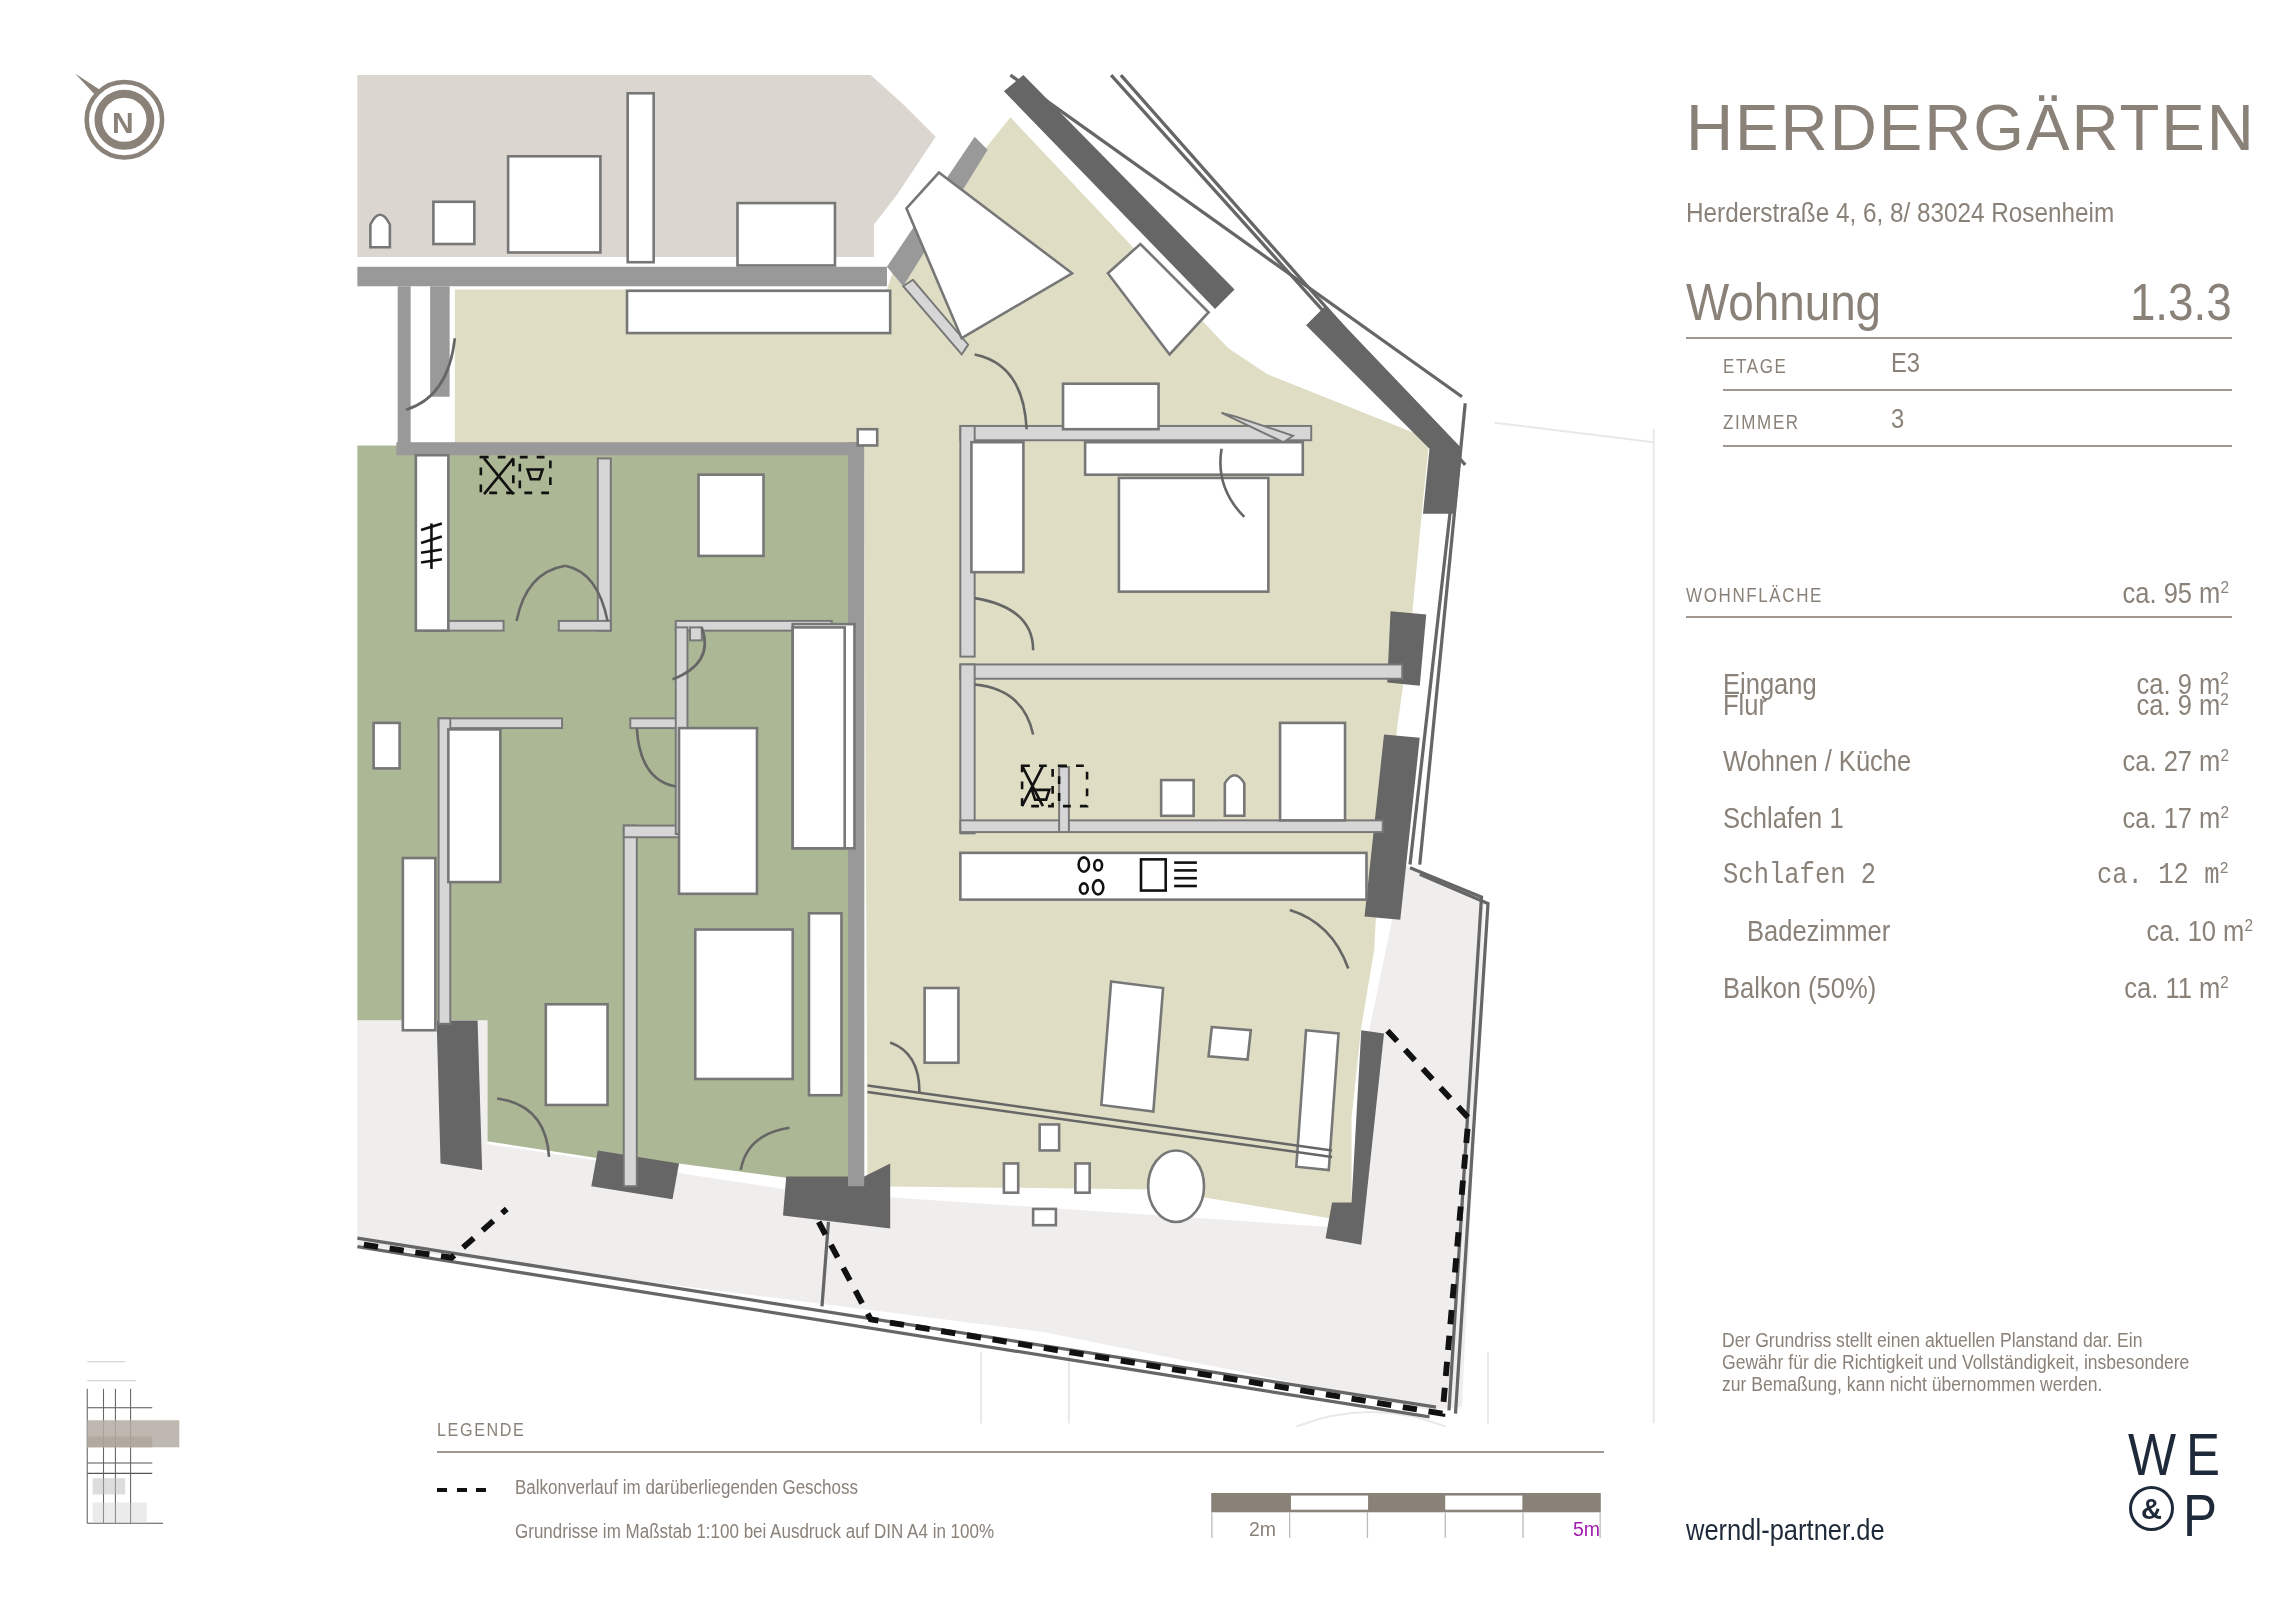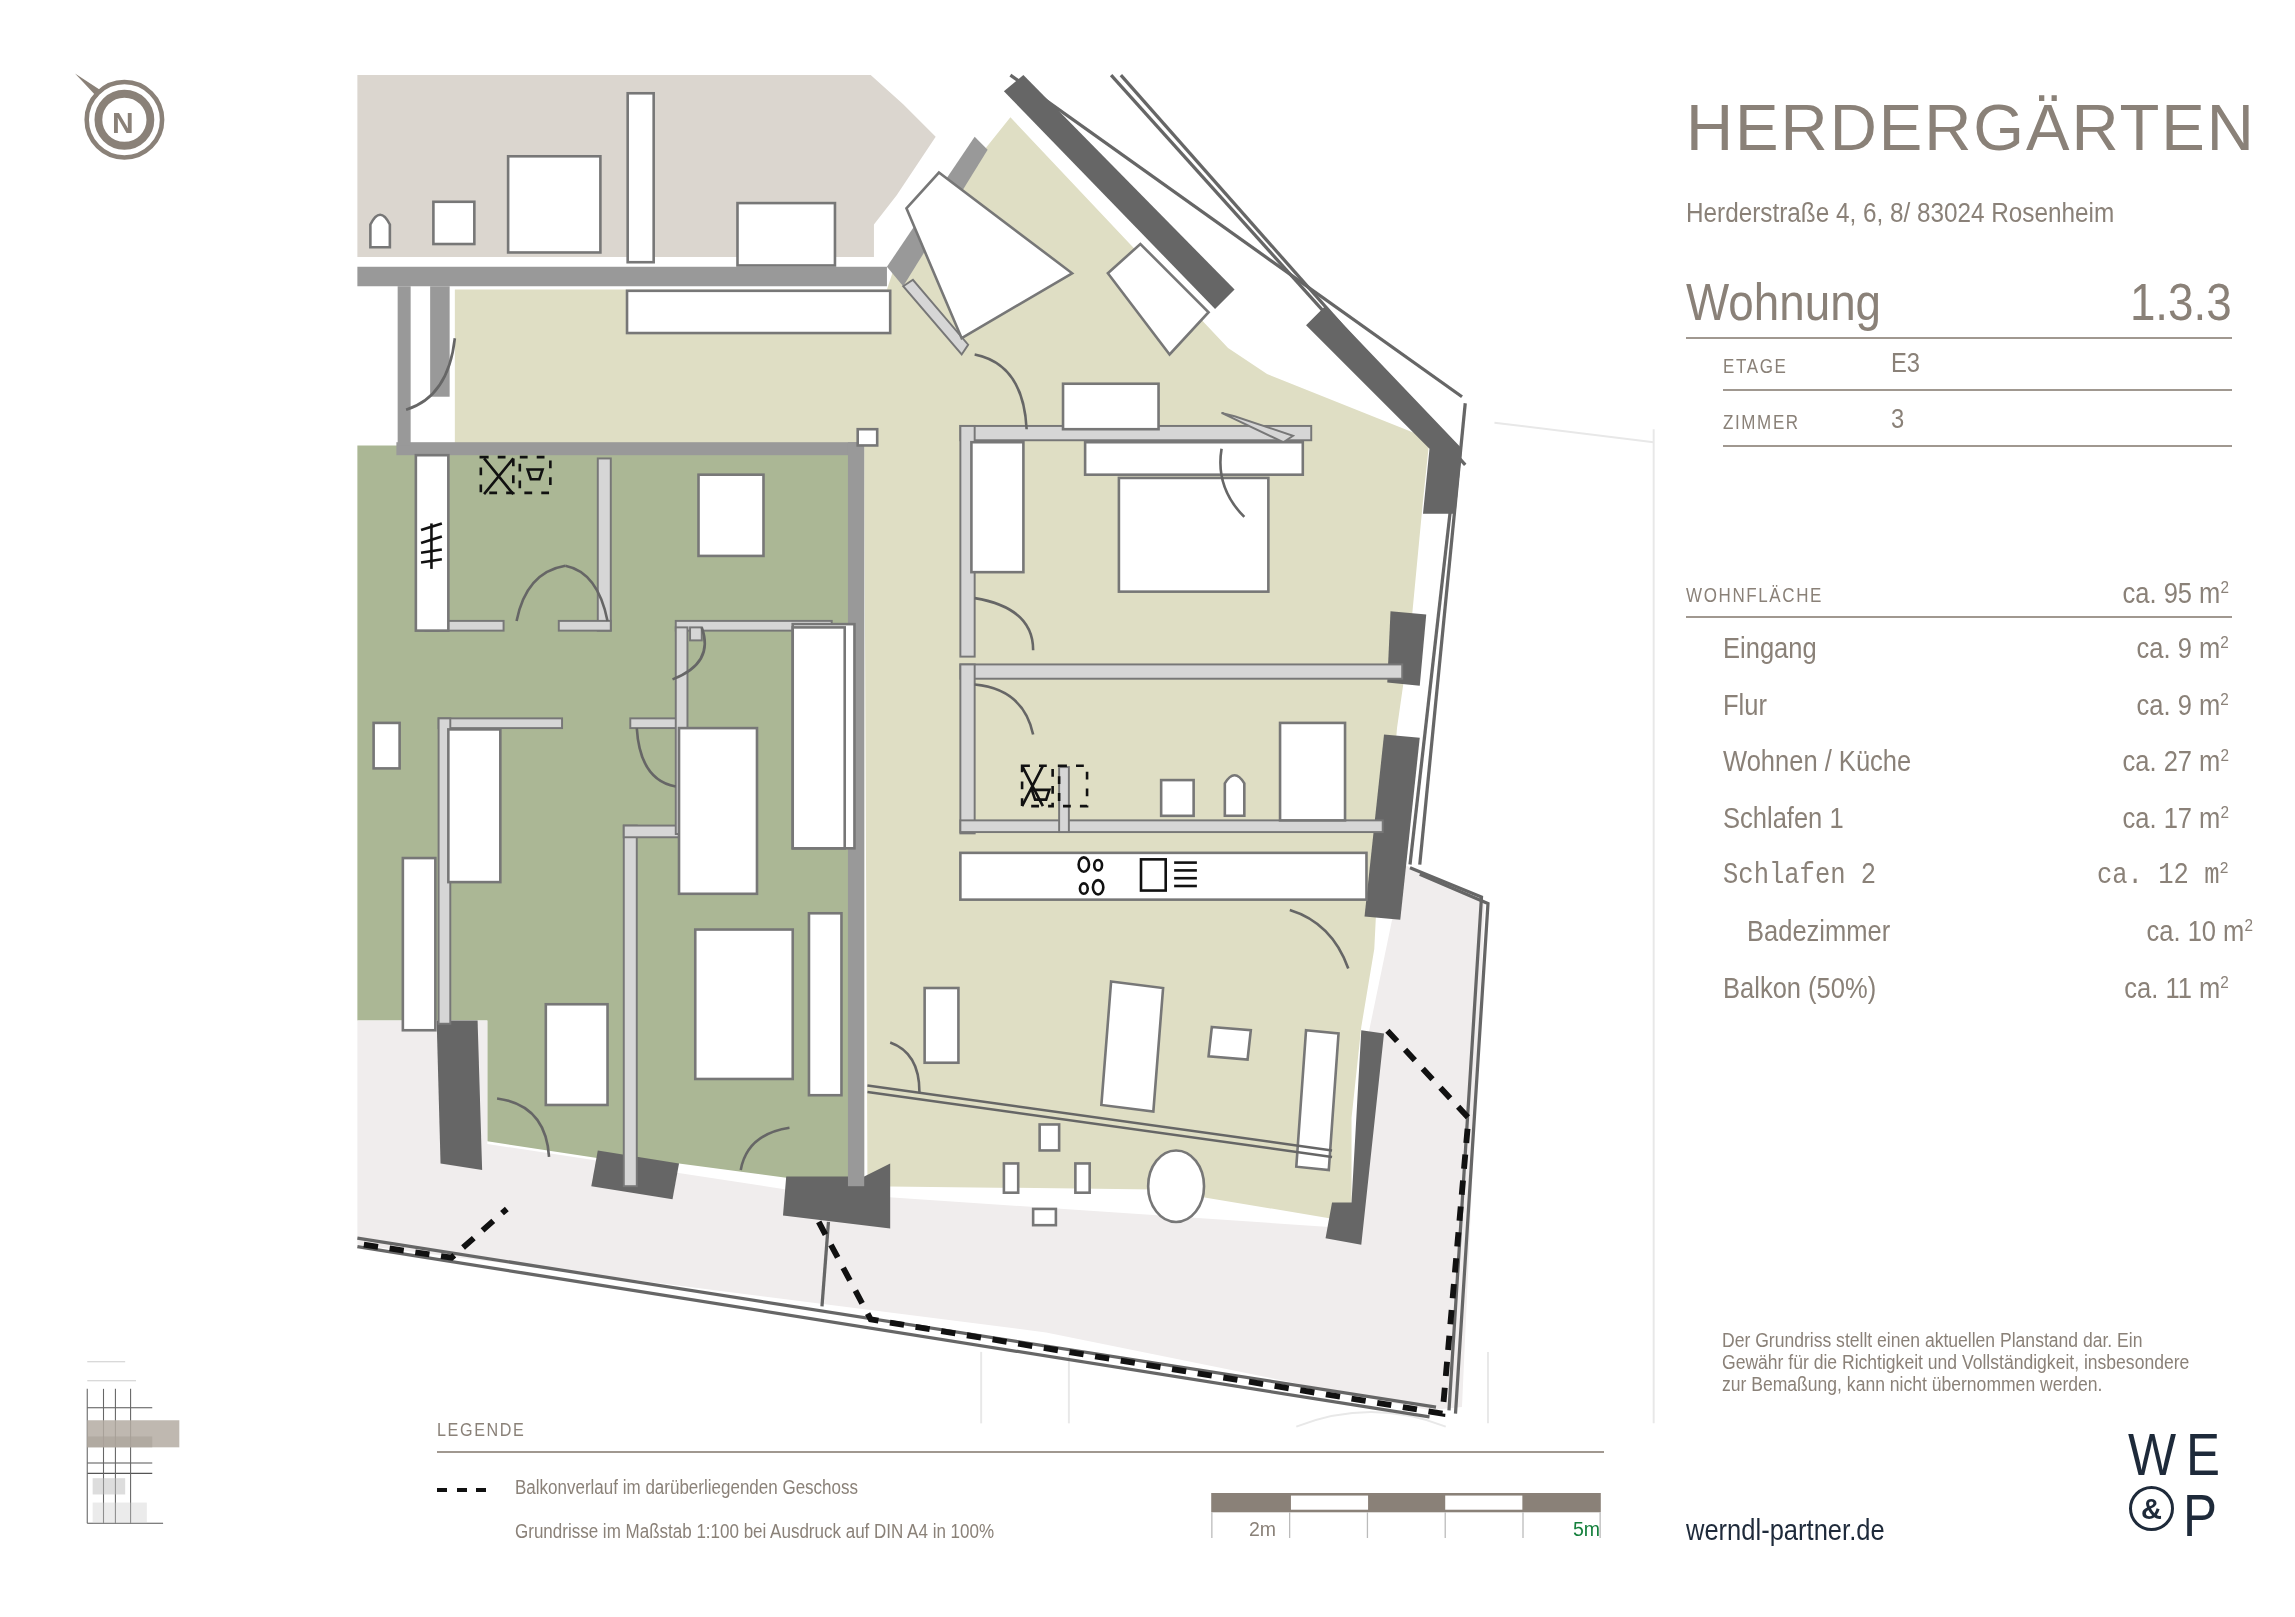--- a/index.html
+++ b/index.html
@@ -260,21 +260,21 @@
 <div class="hr" style="left:1723px;top:389px;width:509px;"></div>
 
 <div class="meta-key" style="left:1723px;top:411px;">ZIMMER</div>
 <div class="meta-val" style="left:1891px;top:404px;">3</div>
 <div class="hr" style="left:1723px;top:445px;width:509px;"></div>
 
 <div class="area-head-key">WOHNFLÄCHE</div>
 <div class="area-head-val"><span>ca. 95 m</span><sup>2</sup></div>
 <div class="hr" style="left:1686px;top:616px;width:546px;"></div>
 
-<div class="room-row" style="top:632px;">
+<div class="room-row" style="top:668px;">
   <div class="room-name">Eingang</div>
   <div class="room-area"><span>ca. 9 m</span><sup>2</sup></div>
 </div>
 <div class="room-row" style="top:689px;">
   <div class="room-name">Flur</div>
   <div class="room-area"><span>ca. 9 m</span><sup>2</sup></div>
 </div>
 <div class="room-row" style="top:745px;text-align:center;">
   <div class="room-name">Wohnen / Küche</div>
   <div class="room-area"><span>ca. 27 m</span><sup>2</sup></div>
@@ -320,14 +320,14 @@
   <g stroke="#bbb" stroke-width="2">
     <line x1="1" y1="30" x2="1" y2="70"></line>
       <line x1="122" y1="30" x2="122" y2="70"></line>
     <line x1="243" y1="30" x2="243" y2="70"></line>
       <line x1="364" y1="30" x2="364" y2="70"></line>
     <line x1="485" y1="30" x2="485" y2="70"></line>
       <line x1="605" y1="30" x2="605" y2="70"></line>
   </g>
 </svg>
 <div style="position:absolute;left:1249px;top:1518px;font-size:19.5px;color:#8a8178;">2m</div>
-<div style="position:absolute;left:1573px;top:1518px;font-size:19.5px;color:#15803d;">5m</div>
+<div style="position:absolute;left:1573px;top:1518px;font-size:19.5px;color:#a21caf;">5m</div>
 
 
 </body></html>

